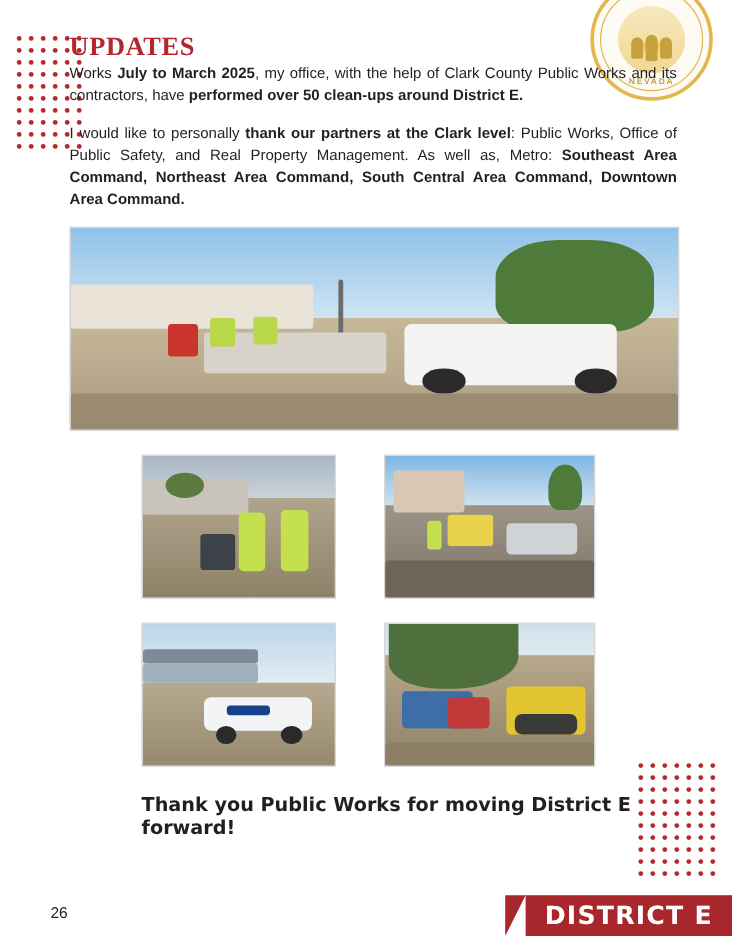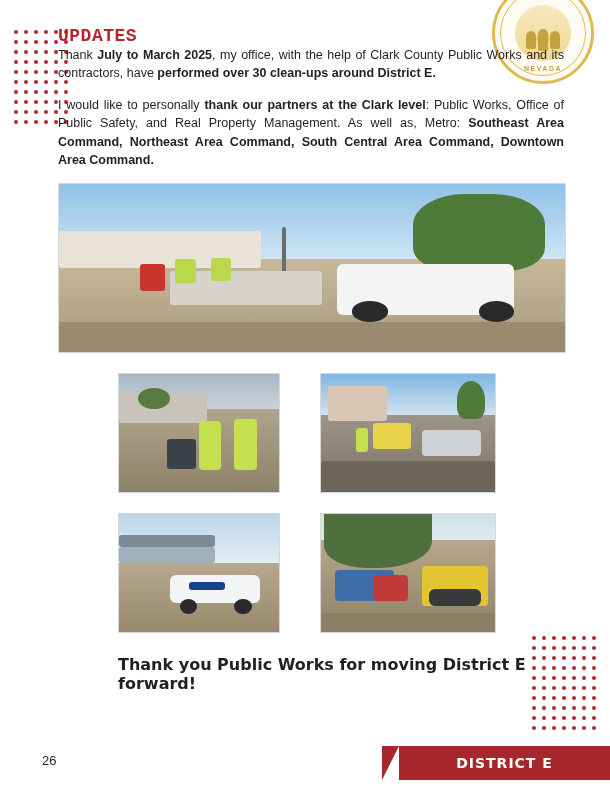--- a/index.html
+++ b/index.html
@@ -97,25 +97,25 @@
   
   .content {
     position: absolute;
     left: 58px;
     top: 26px;
     width: 506px;
   }
 
   h1.updates {
     margin: 0;
-    font-size: 18px;
+    font-size: 22px;
     font-weight: bold;
     letter-spacing: 0.5px;
     color: #b3272d;
-    font-family: Liberation Mono, monospace;
+    font-family: Liberation Serif, serif;
   }
   h2.subhead {
     margin: 12px 0 10px 0;
     font-size: 15px;
     font-weight: bold;
     letter-spacing: 0.4px;
     color: #b3272d;
     font-family: "DejaVu Sans", sans-serif;
   }
   p.body {
@@ -179,28 +179,28 @@
     position: absolute;
     left: 42px;
     bottom: 22px;
     font-size: 13px;
     color: #231f20;
   }
   .footer-bar {
     position: absolute;
     right: 0;
     bottom: 10px;
-    width: 211px;
+    width: 172px;
     height: 34px;
     background: #a8272c;
     color: #ffffff;
     display: flex;
     align-items: center;
     justify-content: center;
-    font-size: 14px;
+    font-size: 21px;
     font-weight: bold;
     letter-spacing: 1px;
     font-family: "DejaVu Sans", sans-serif;
   }
   .footer-bar::before {
     content: "";
     position: absolute;
     left: -17px;
     top: 0;
     border-style: solid;
@@ -355,21 +355,21 @@
     <div class="seal-fig"></div>
     <div class="seal-fig r"></div>
   </div>
   <div class="seal-text-bottom">NEVADA</div>
 </div>
 
 <div class="content">
 
   <h1 class="updates">UPDATES</h1>
 
-  <p class="body"><span>Thank </span><b>July to March 2025</b><span>, my office, with the help of Clark County Public Works and its contractors, have </span><b>performed over 30 clean-ups around District E.</b></p>
+  <p class="body"><span>Works </span><b>July to March 2025</b><span>, my office, with the help of Clark County Public Works and its contractors, have </span><b>performed over 50 clean-ups around District E.</b></p>
 
   <p class="body"><span>I would like to personally </span><b>thank our partners at the Clark level</b><span>: Public Works, Office of Public Safety, and Real Property Management. As well as, Metro: </span><b>Southeast Area Command, Northeast Area Command, South Central Area Command, Downtown Area Command.</b></p>
 
   <div class="photo" id="photo-main">
     <div class="sky"></div>
     <div class="ground"></div>
     <div class="blob" style="left:0;top:28%;width:40%;height:22%;background:#e9e3d8;"></div>
     <div class="blob" style="left:44%;top:26%;width:4px;height:28%;background:#6b6b6b;"></div>
     <div class="blob" style="right:4%;top:6%;width:26%;height:46%;background:#4e7a3a;border-radius:40% 40% 30% 30%;"></div>
     <div class="blob" style="left:55%;top:48%;width:35%;height:30%;background:#f4f4f2;border-radius:6px;"></div>

